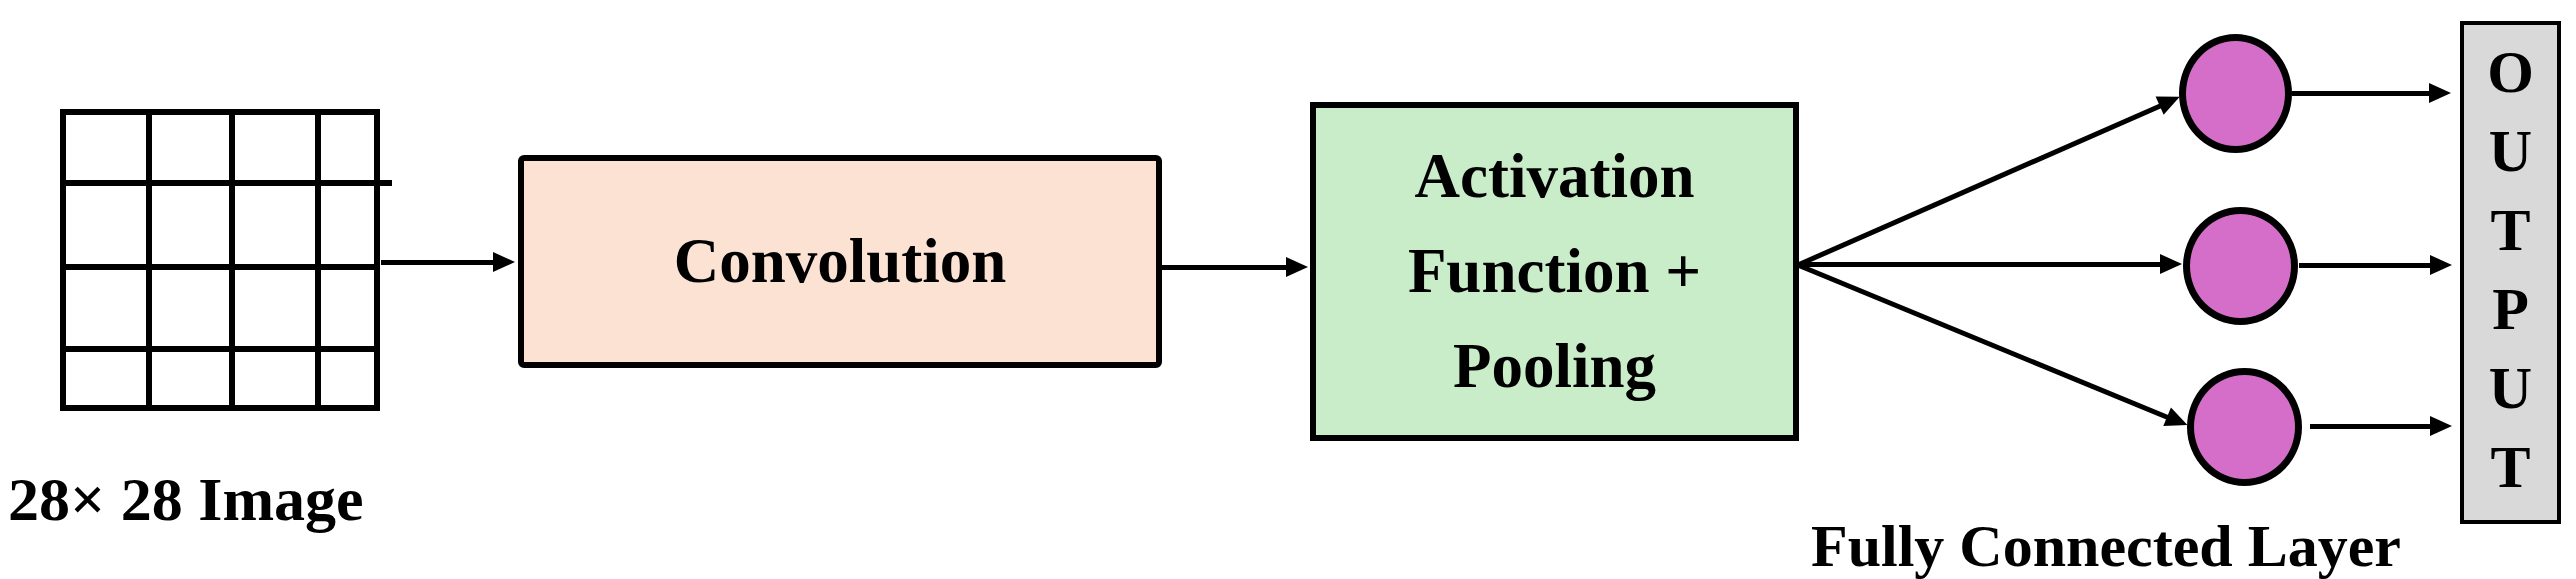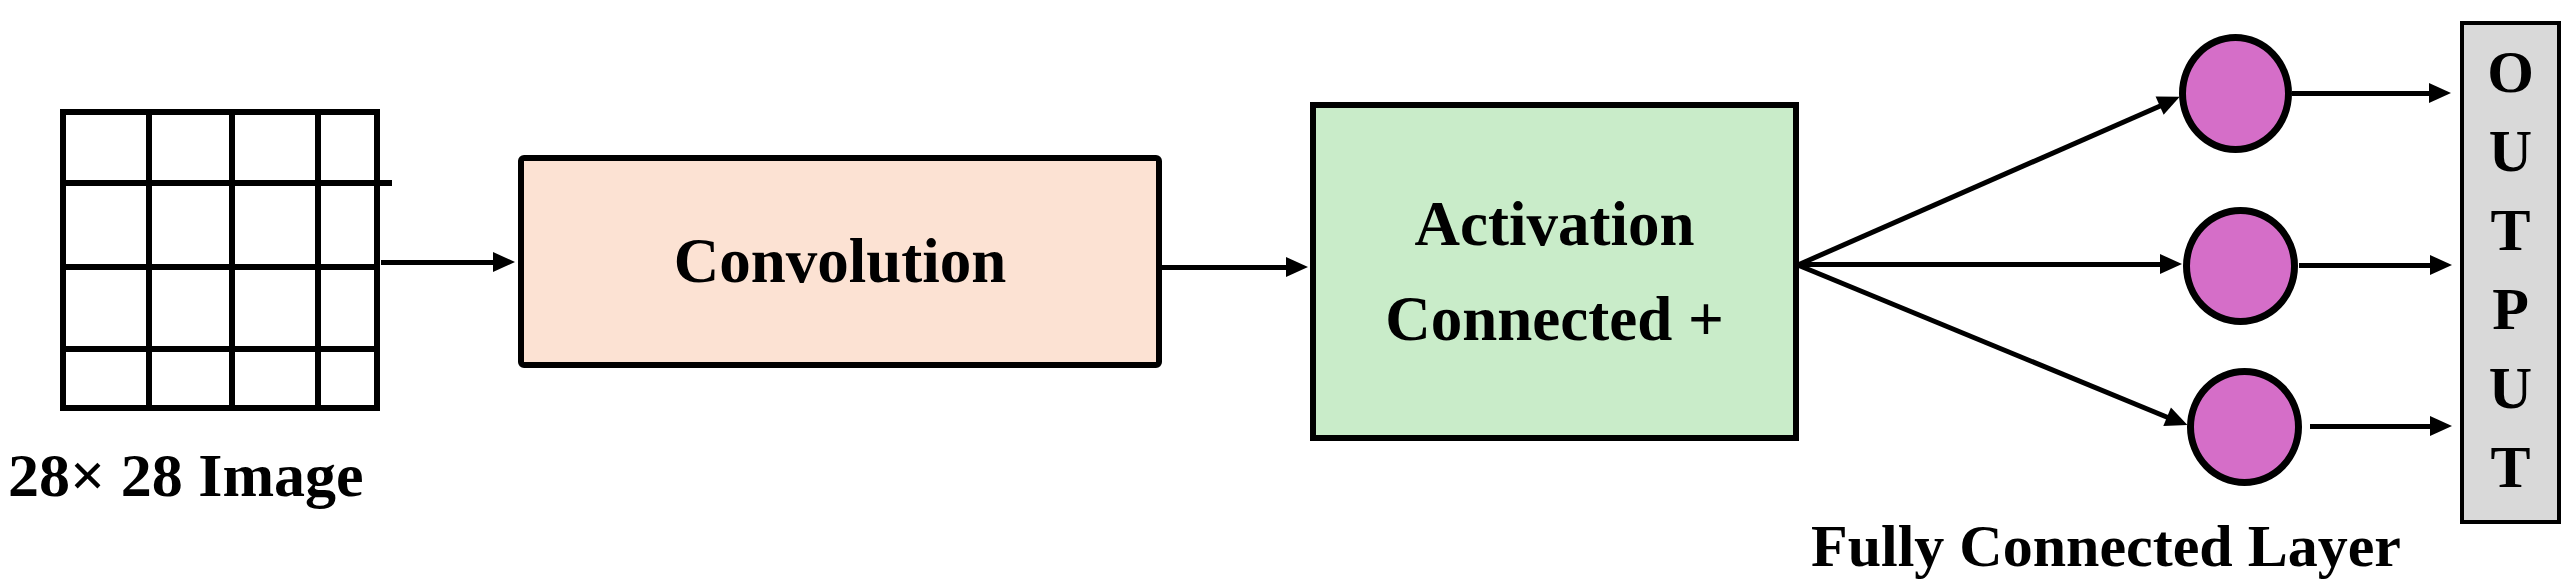--- a/index.html
+++ b/index.html
@@ -62,21 +62,21 @@
   .a-in   {left:381px; top:260px;width:113px;}
   .a-mid  {left:1162px;top:265px;width:125px;}
   .fan1   {left:1799px;top:262px;width:395px;transform:rotate(-23.7deg);}
   .fan2   {left:1799px;top:262px;width:362px;}
   .fan3   {left:1799px;top:263px;width:399px;transform:rotate(22.4deg);}
   .out1   {left:2292px;top:91px;width:138px;}
   .out2   {left:2299px;top:263px;width:132px;}
   .out3   {left:2310px;top:424px;width:121px;}
   
   .label{position:absolute;color:#000;font-weight:bold;white-space:nowrap;}
-  .input-label{left:8px;top:440px;font-size:62px;}
+  .input-label{left:8px;top:464px;font-size:62px;}
   .fc-label{left:1811px;top:512px;font-size:60px;}
 </style>
 </head>
 <body>
 
 <div class="canvas">
 
   <div class="grid">
     <div class="gl v" style="left:0"></div>
     <div class="gl v" style="left:86px"></div>
@@ -97,21 +97,22 @@
 
   <div class="node conv" style="background: rgb(252, 226, 211);">
     <span>Convolution</span>
   </div>
 
   <div class="arrow a-mid"></div>
 
   <div class="node act" style="background: rgb(201, 236, 201);">
     <div>
       <div>Activation</div>
-      <div>Connected +</div>
+      <div>Function +</div>
+      <div>Pooling</div>
     </div>
   </div>
 
   <div class="arrow fan1"></div>
   <div class="arrow fan2"></div>
   <div class="arrow fan3"></div>
 
   <div class="neuron n1" style="background: rgb(213, 110, 200);"></div>
   <div class="neuron n2" style="background: rgb(213, 110, 200);"></div>
   <div class="neuron n3" style="background: rgb(213, 110, 200);"></div>

